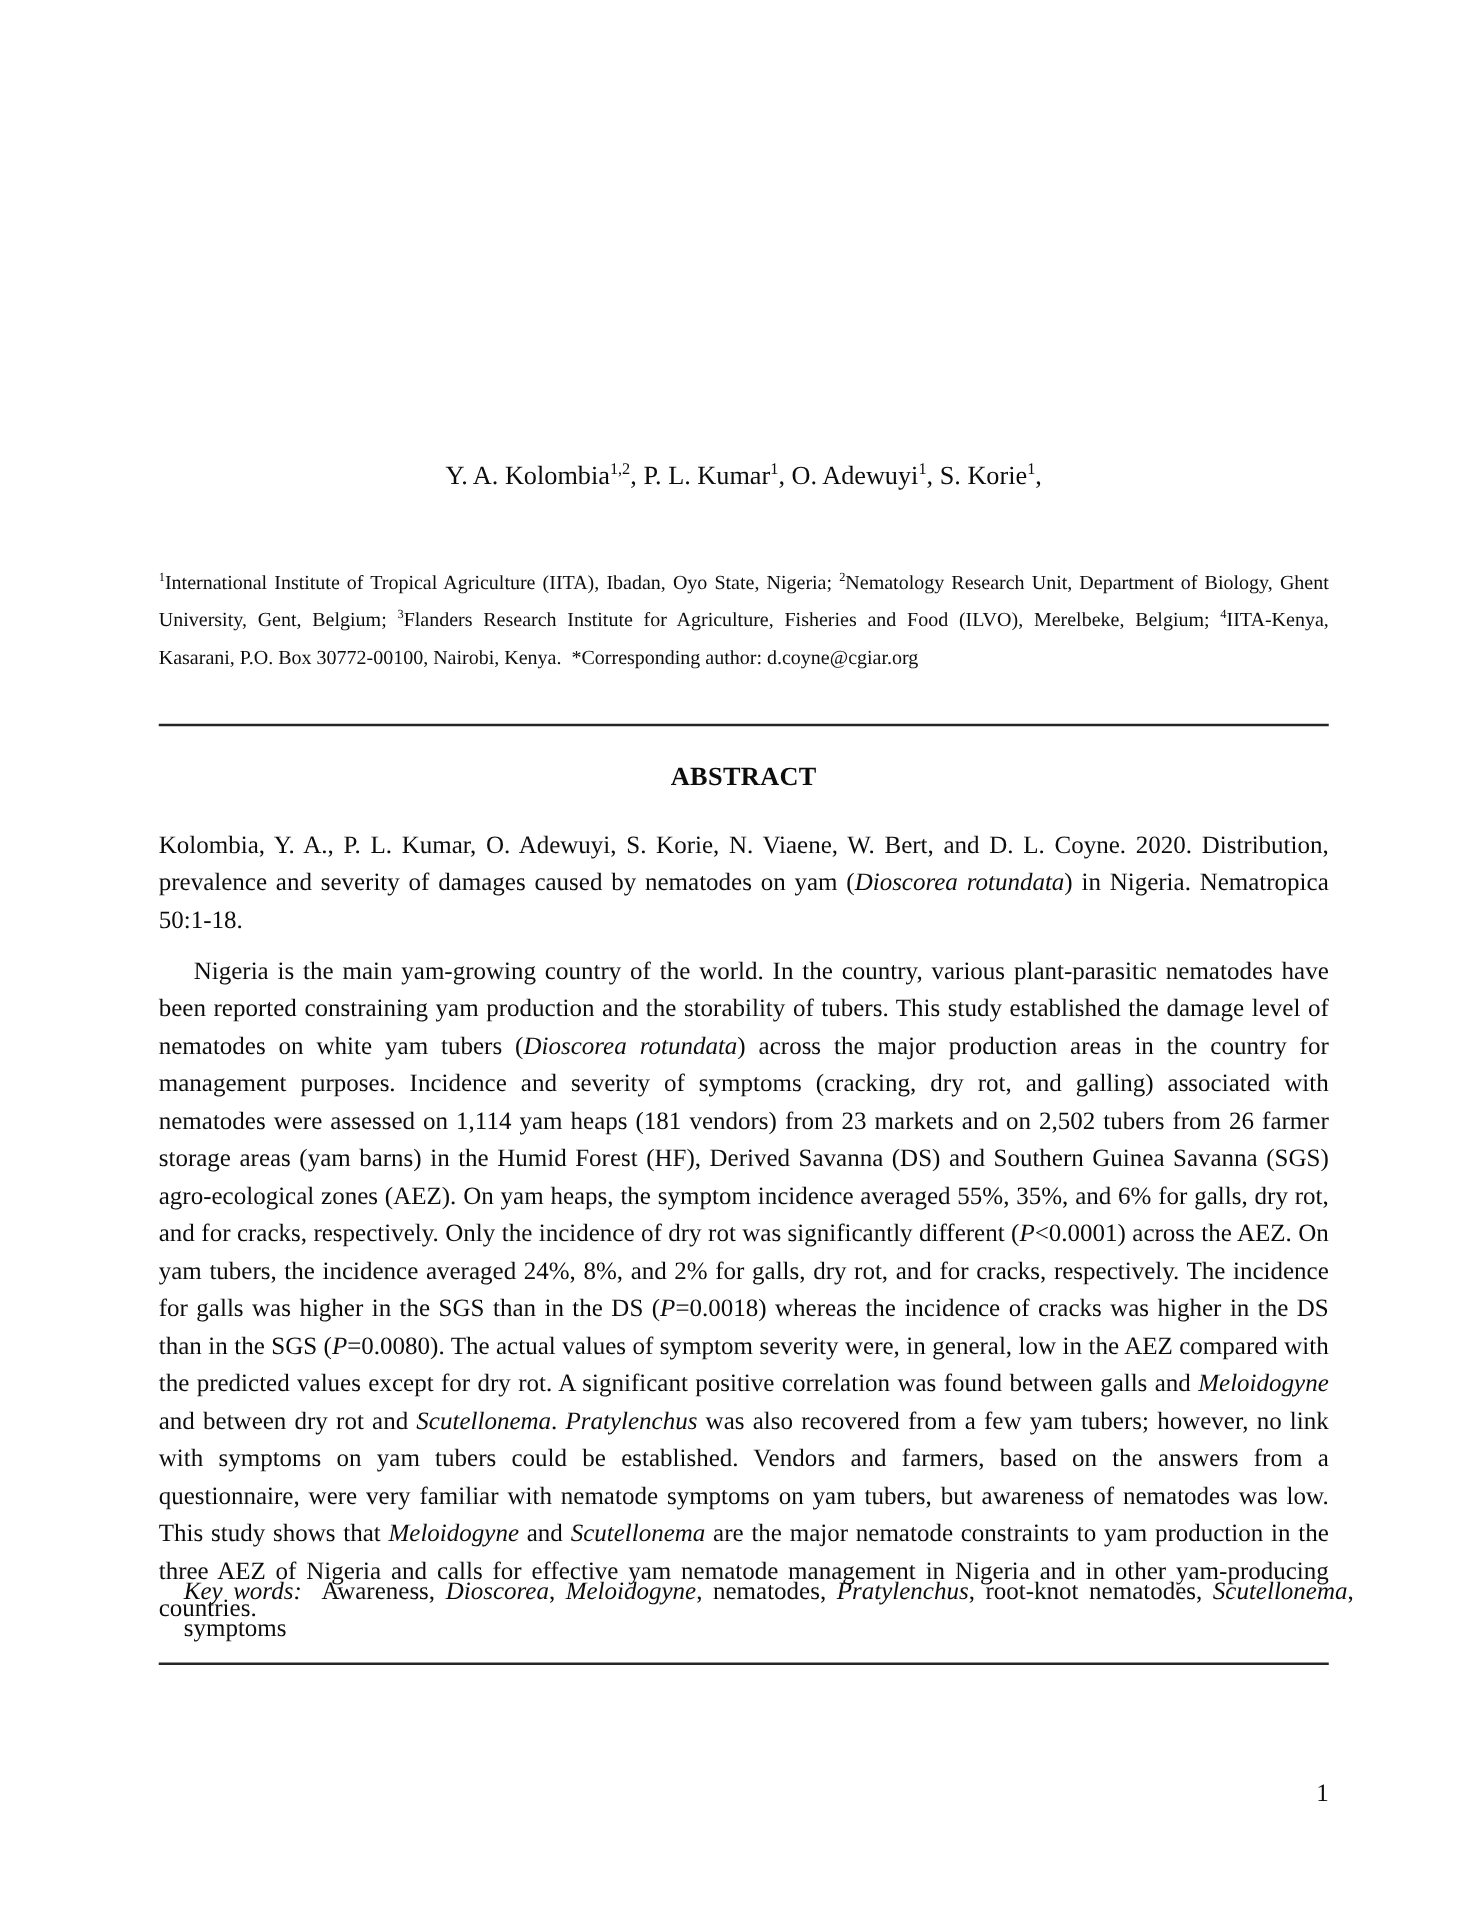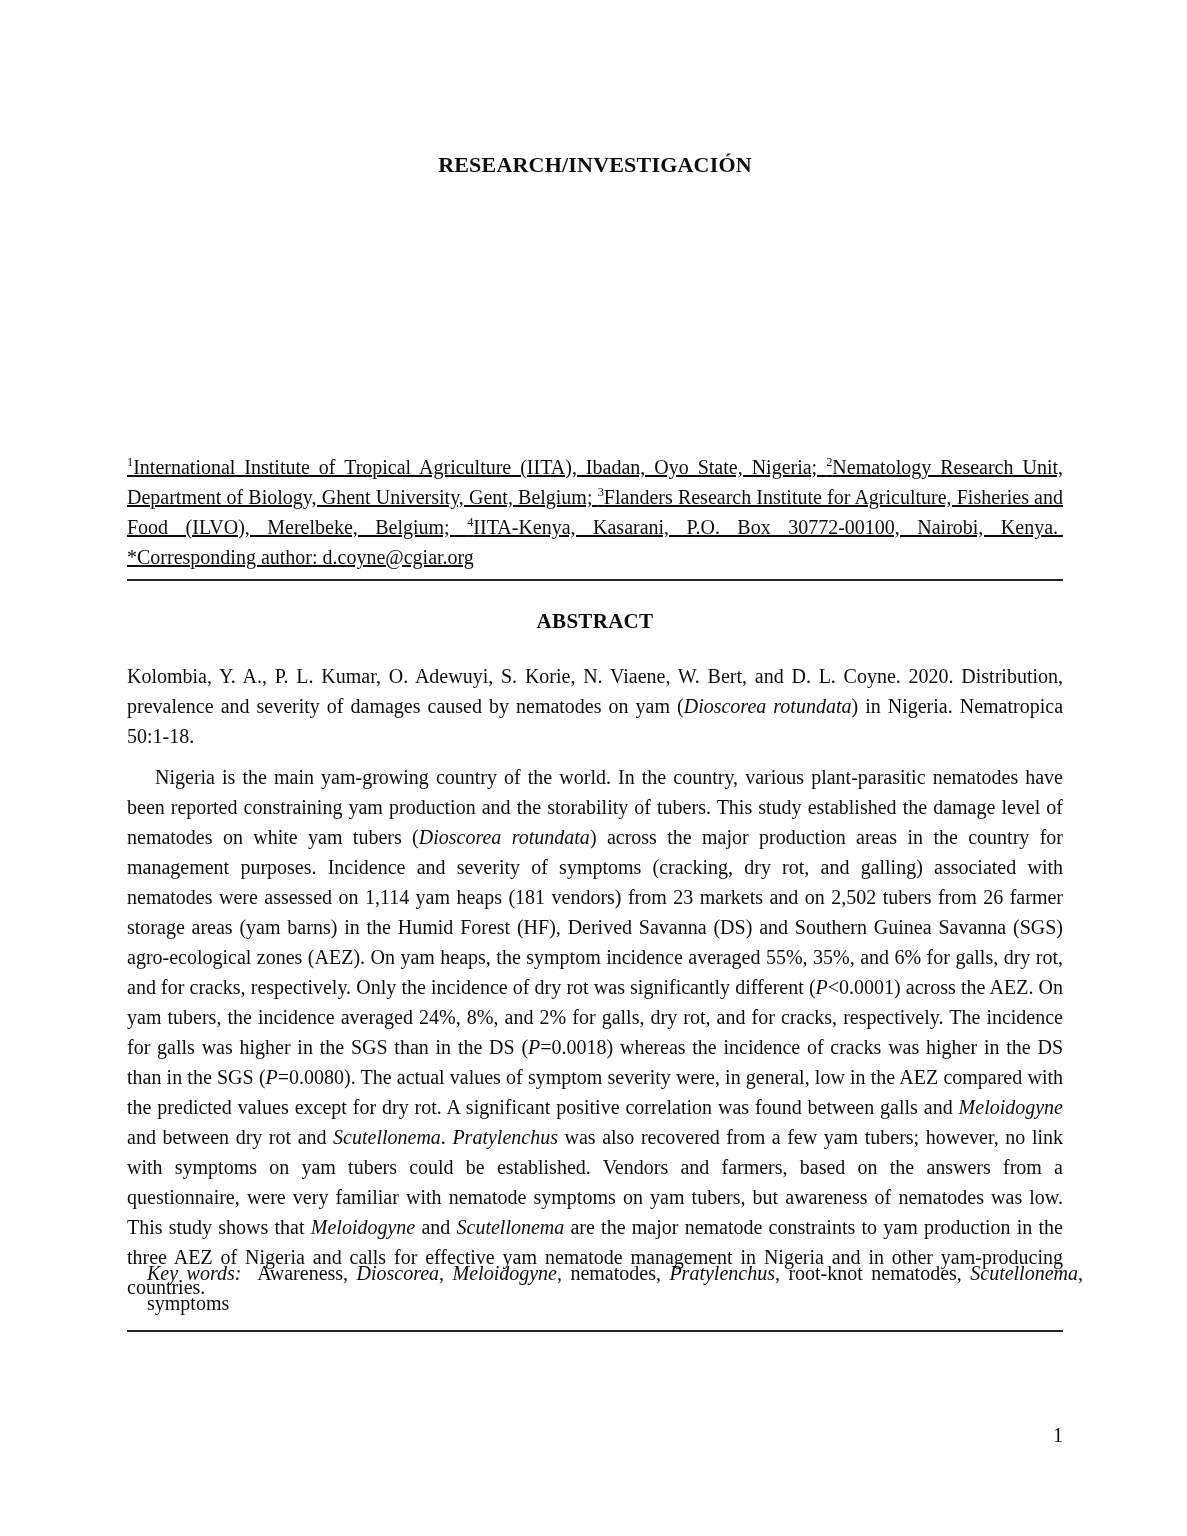--- a/index.html
+++ b/index.html
@@ -35,23 +35,22 @@
     font-size: 23.5px;
     line-height: 32px;
   }
   #authors {
     top: 366px;
     font-size: 21px;
     line-height: 29.5px;
   }
   #affiliations {
     top: 452px;
-    font-size: 20px;
+    font-size: 16px;
     line-height: 30px;
-    text-decoration: underline;
   }
   .rule {
     position: absolute;
     left: 127px;
     width: 936px;
     height: 0;
     border: none;
     border-top: 2px solid #262626;
     margin: 0;
   }
@@ -90,26 +89,26 @@
     line-height: 0;
     vertical-align: super;
   }
   .seg-i { font-style: italic; }
 </style>
 </head>
 <body>
 
 <div class="page">
 
-  <div class="block centered bold" id="section-header">RESEARCH/INVESTIGACIÓN</div>
 
   <div class="block centered bold" id="paper-title">
   </div>
 
   <div class="block centered" id="authors">
+    <div><span>Y. A. Kolombia</span><sup>1,2</sup><span>, P. L. Kumar</span><sup>1</sup><span>, O. Adewuyi</span><sup>1</sup><span>, S. Korie</span><sup>1</sup><span>,</span></div>
   </div>
 
   <div class="block justified" id="affiliations"><sup>1</sup><span>International Institute of Tropical Agriculture (IITA), Ibadan, Oyo State, Nigeria; </span><sup>2</sup><span>Nematology Research Unit, Department of Biology, Ghent University, Gent, Belgium; </span><sup>3</sup><span>Flanders Research Institute for Agriculture, Fisheries and Food (ILVO), Merelbeke, Belgium; </span><sup>4</sup><span>IITA-Kenya, Kasarani, P.O. Box 30772-00100, Nairobi, Kenya.&nbsp; *Corresponding author: d.coyne@cgiar.org</span></div>
 
   <hr class="rule" id="rule-top">
 
   <div class="block centered bold" id="abstract-heading">ABSTRACT</div>
 
   <div class="block justified" id="citation"><span>Kolombia, Y. A., P. L. Kumar, O. Adewuyi, S. Korie, N. Viaene, W. Bert, and D. L. Coyne. 2020. Distribution, prevalence and severity of damages caused by nematodes on yam (</span><span class="seg-i">Dioscorea rotundata</span><span>) in Nigeria. Nematropica 50:1-18.</span></div>
 

